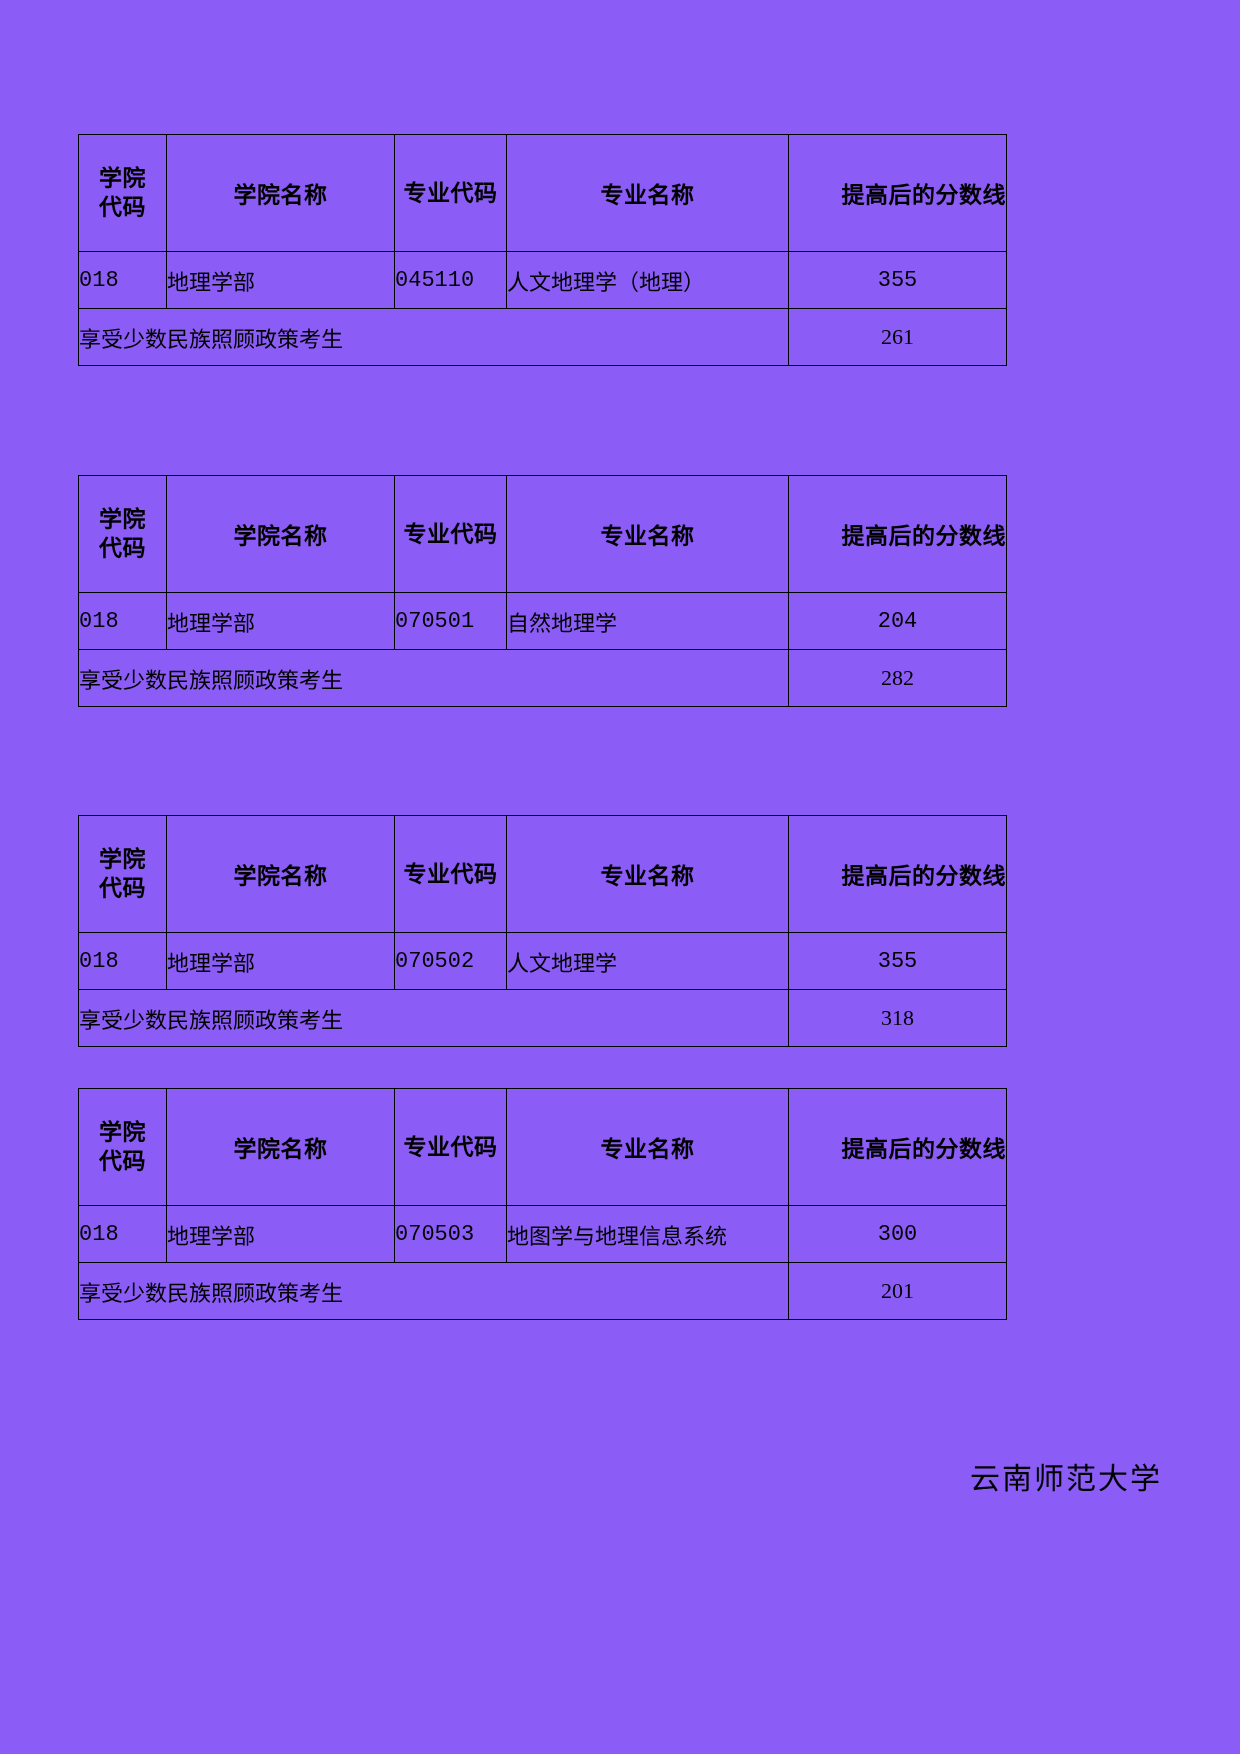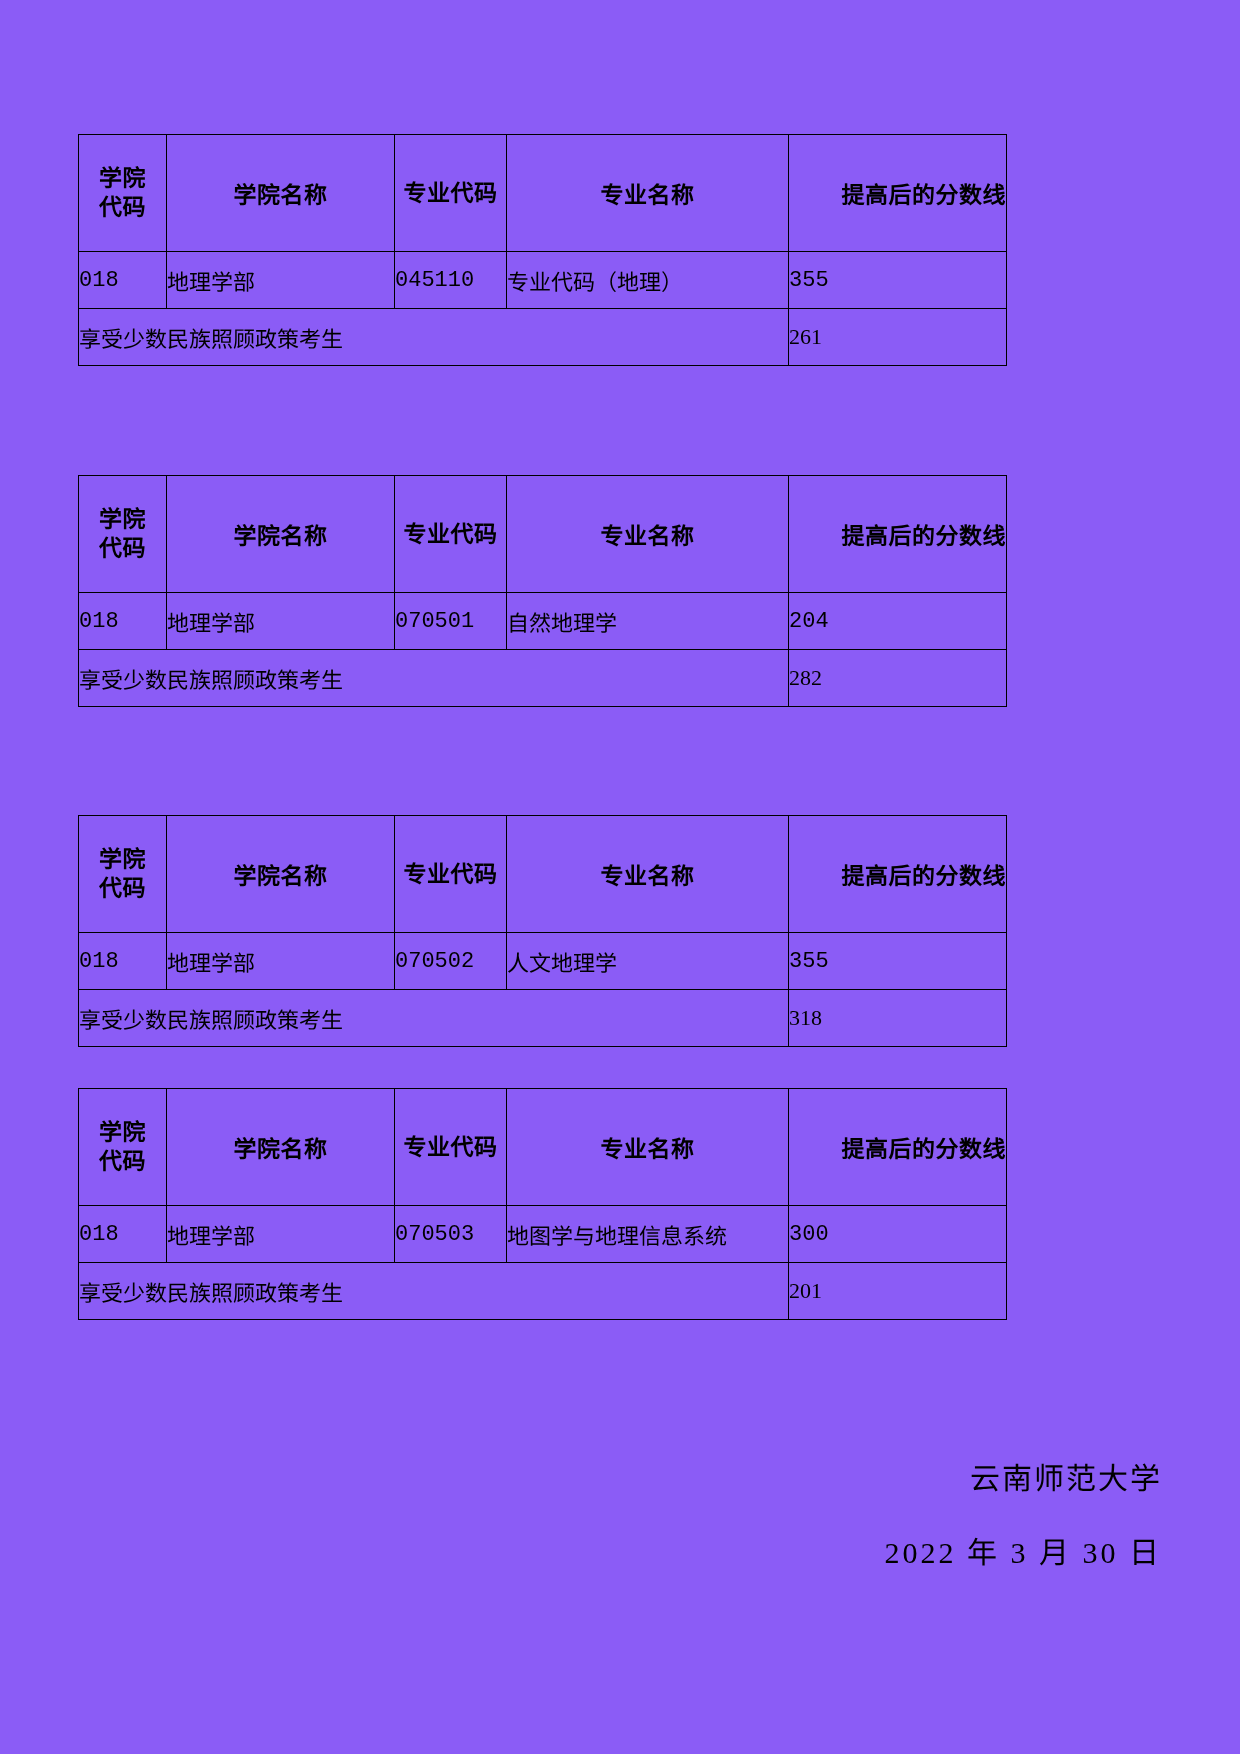--- a/index.html
+++ b/index.html
@@ -76,21 +76,21 @@
   .data-row td {
     height: 56px;
     font-size: 22px;
     font-family: Liberation Mono, monospace;
   }
   .cell-left {
     text-align: left;
     padding-left: 14px;
   }
   .cell-center {
-    text-align: left;
+    text-align: center;
   }
 
   
   .minority-row td {
     height: 56px;
     font-size: 22px;
   }
   .minority-label {
     text-align: left;
     padding-left: 14px;
@@ -130,21 +130,21 @@
           </td>
           <td class="hdr-left">学院名称</td>
           <td class="hdr-center">专业代码</td>
           <td class="hdr-left">专业名称</td>
           <td class="hdr-score">提高后的分数线</td>
         </tr>
         <tr class="data-row">
           <td class="cell-left">018</td>
           <td class="cell-left">地理学部</td>
           <td class="cell-left">045110</td>
-          <td class="cell-left">专业代码（地理）</td>
+          <td class="cell-left">人文地理学（地理）</td>
           <td class="cell-center">355</td>
         </tr>
         <tr class="minority-row">
           <td class="minority-label" colspan="4">享受少数民族照顾政策考生</td>
           <td class="cell-center">261</td>
         </tr>
       </tbody>
     </table>
   </div>
 
@@ -247,15 +247,14 @@
         </tr>
         <tr class="minority-row">
           <td class="minority-label" colspan="4">享受少数民族照顾政策考生</td>
           <td class="cell-center">201</td>
         </tr>
       </tbody>
     </table>
   </div>
 
   <div class="footer footer-org">云南师范大学</div>
-  <div class="footer footer-date">2022 年 3 月 30 日</div>
 
 </div>
 
 </body></html>

